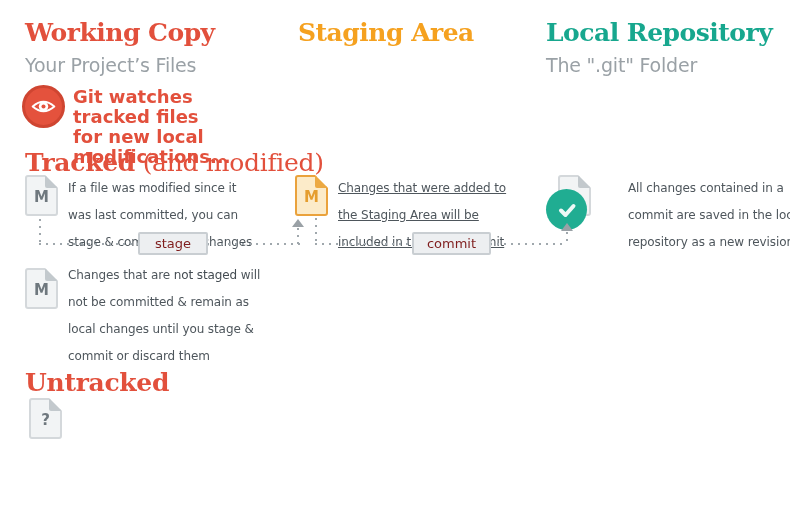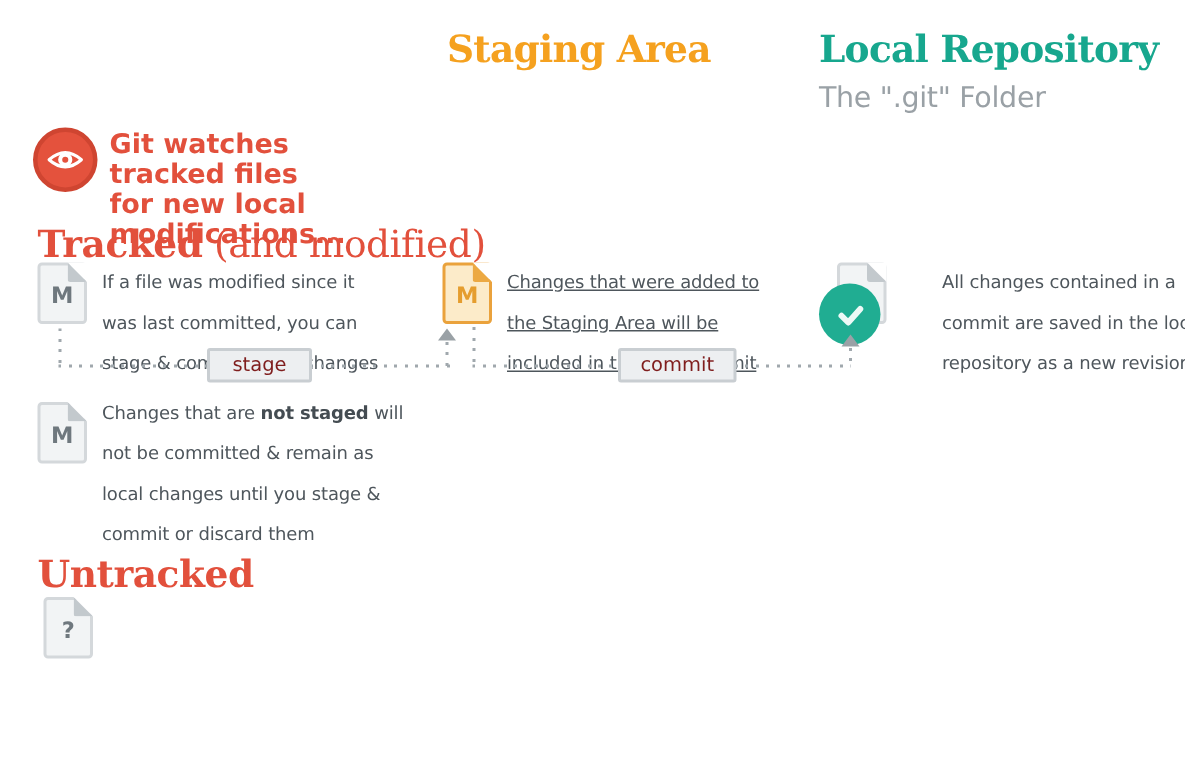--- a/index.html
+++ b/index.html
@@ -36,35 +36,39 @@
   .file-icon.orange{background:#fcebc9;border-color:#eaa23c;}
   .file-icon.orange .letter{color:#e59d2e;}
   .file-icon.orange::after{border-left-color:#eca943;}
 
   
   .check-circle{position:absolute;left:0;top:14px;width:41px;height:41px;border-radius:50%;
                 background:#20ad92;display:flex;align-items:center;justify-content:center;}
 
   
   .body-text{font-size:12px;line-height:27px;color:#4e565c;white-space:pre-line;letter-spacing:-0.1px;}
-  .body-text b{font-weight:bold;color:#444c52;}
+  .body-text b{font-weight:normal;color:#444c52;}
 
   
   .hdots{position:absolute;height:2px;background-image:repeating-linear-gradient(to right,#a0a8ad 0 2px,transparent 2px 7px);}
   .vdots{position:absolute;width:2px;background-image:repeating-linear-gradient(to bottom,#a0a8ad 0 2px,transparent 2px 7px);}
   .arrow-up{position:absolute;width:0;height:0;border-left:6px solid transparent;border-right:6px solid transparent;
             border-bottom:8px solid #9aa1a6;}
   .flow-btn{position:absolute;height:19px;background:#edeff1;border:2px solid #c9ced2;border-radius:2px;
             font-size:13px;line-height:19px;color:#7f1d1d;text-align:center;z-index:3;}
 </style>
 </head>
 <body>
 
 <div class="canvas">
 
+  <div class="abs" style="left:25px;top:18px;">
+    <div class="col-title red-t">Working Copy</div>
+    <div class="col-sub">Your Project’s Files</div>
+  </div>
 
   <div class="abs" style="left:298px;top:18px;">
     <div class="col-title orange-t">Staging Area</div>
   </div>
 
   <div class="abs" style="left:546px;top:18px;">
     <div class="col-title teal-t">Local Repository</div>
     <div class="col-sub">The ".git" Folder</div>
   </div>
 

